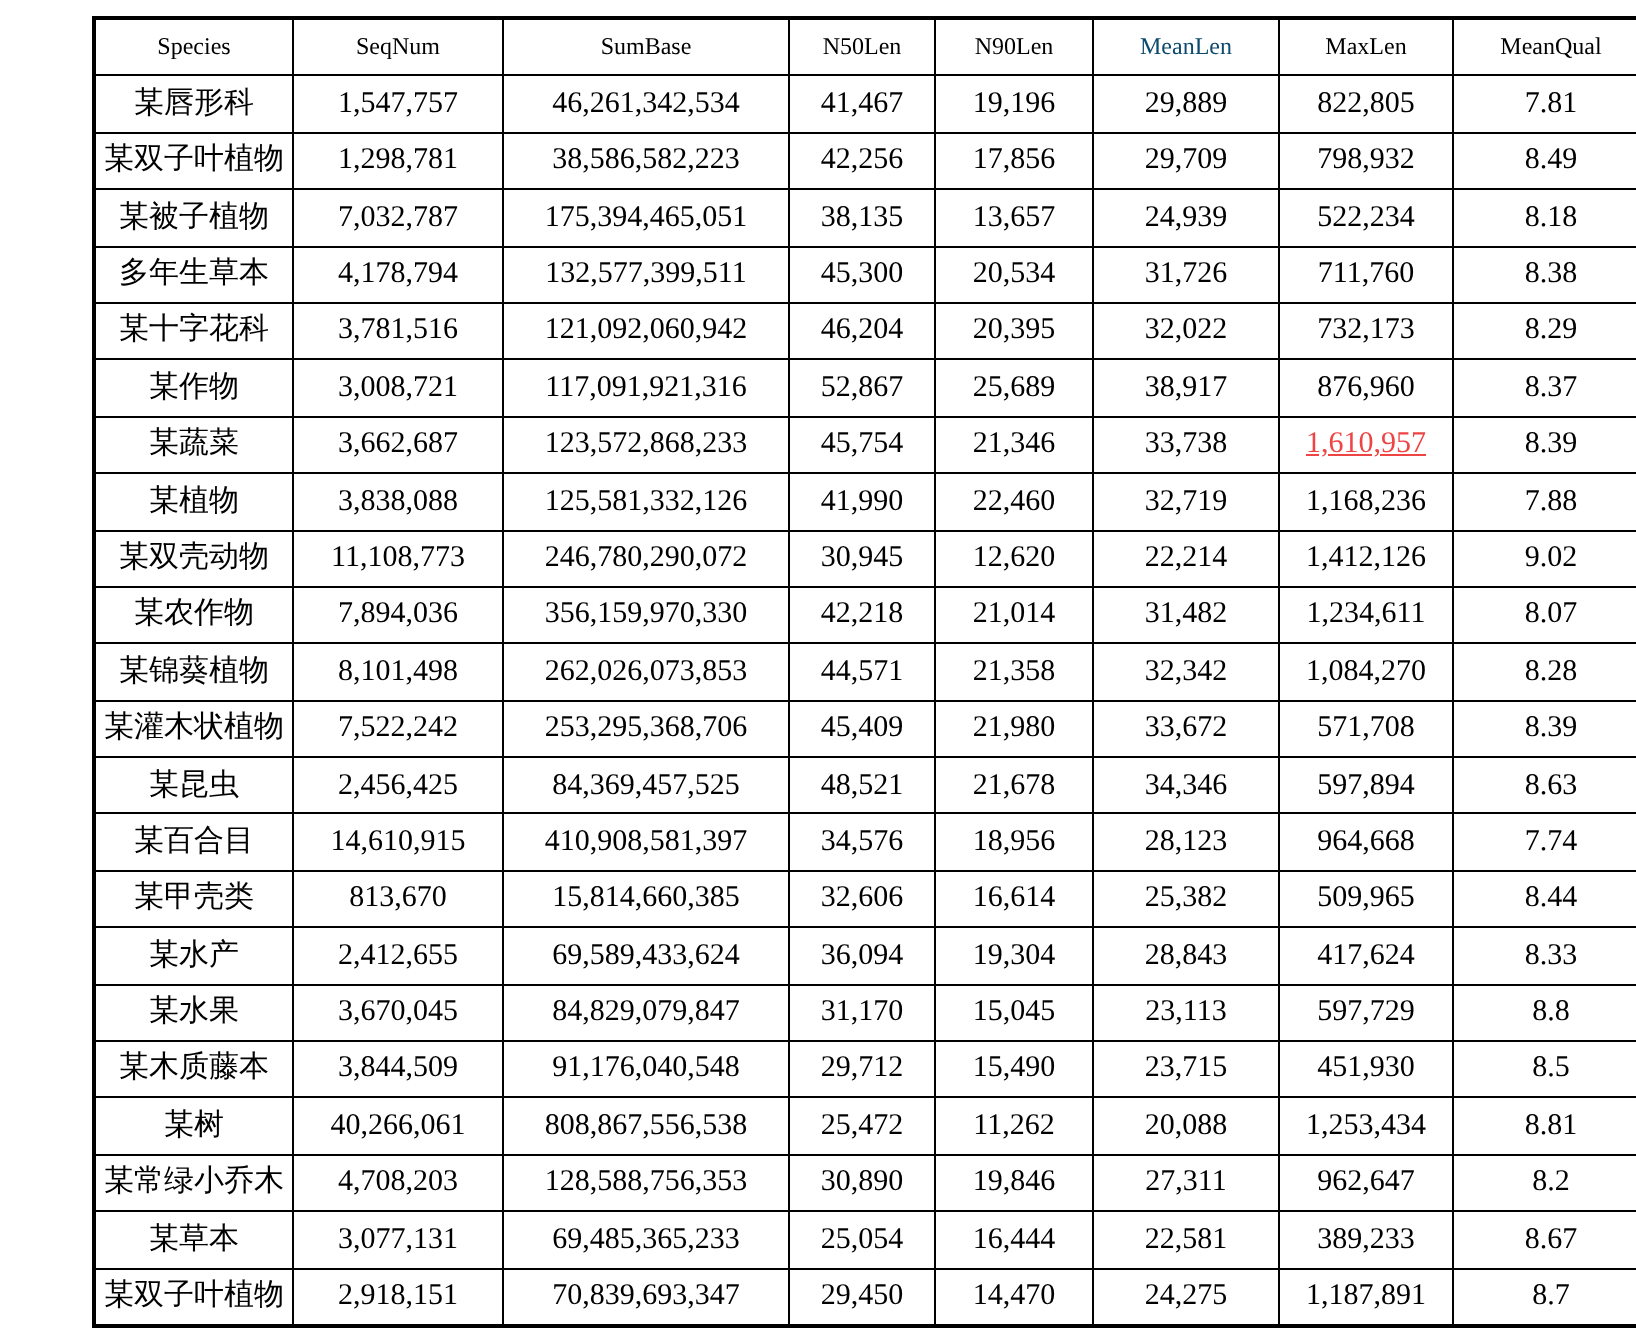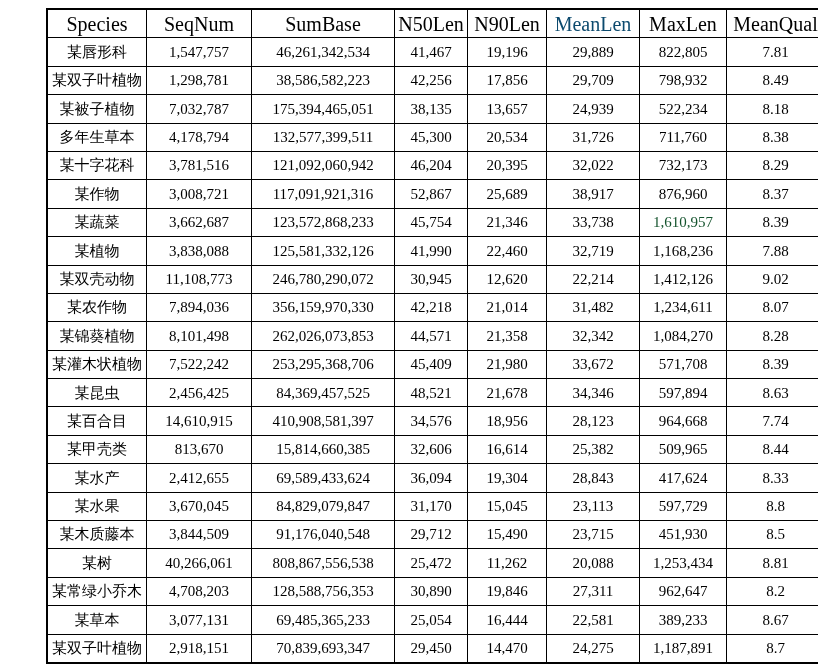--- a/index.html
+++ b/index.html
@@ -34,32 +34,32 @@
     vertical-align: middle;
     height: 27.4px;
     padding: 0 2px;
     font-weight: normal;
     font-size: 15px;
     line-height: 1.1;
     white-space: nowrap;
     overflow: hidden;
   }
   table.stats th {
-    font-size: 20px;
+    font-size: 12px;
   }
   th.col-species { width: 94px; }
   th.col-seqnum { width: 100px; font-family: Liberation Serif, serif; }
   th.col-sumbase { width: 138px; }
   th.col-n50len { width: 68px; }
   th.col-n90len { width: 74px; }
   th.col-meanlen { width: 88px; }
   th.col-maxlen { width: 82px; }
   th.col-meanqual { width: 93px; }
   .hl-header { color: #0c4a6e; }
-  .hl-cell { color: #14532d; font-weight: bold; }
+  .hl-cell { color: #ef4444; font-weight: bold; text-decoration: underline; }
 </style>
 </head>
 <body>
 
 <div class="table-wrap">
   <table class="stats">
     <thead>
       <tr>
           <th class="col-species">Species</th>
           <th class="col-seqnum">SeqNum</th>

